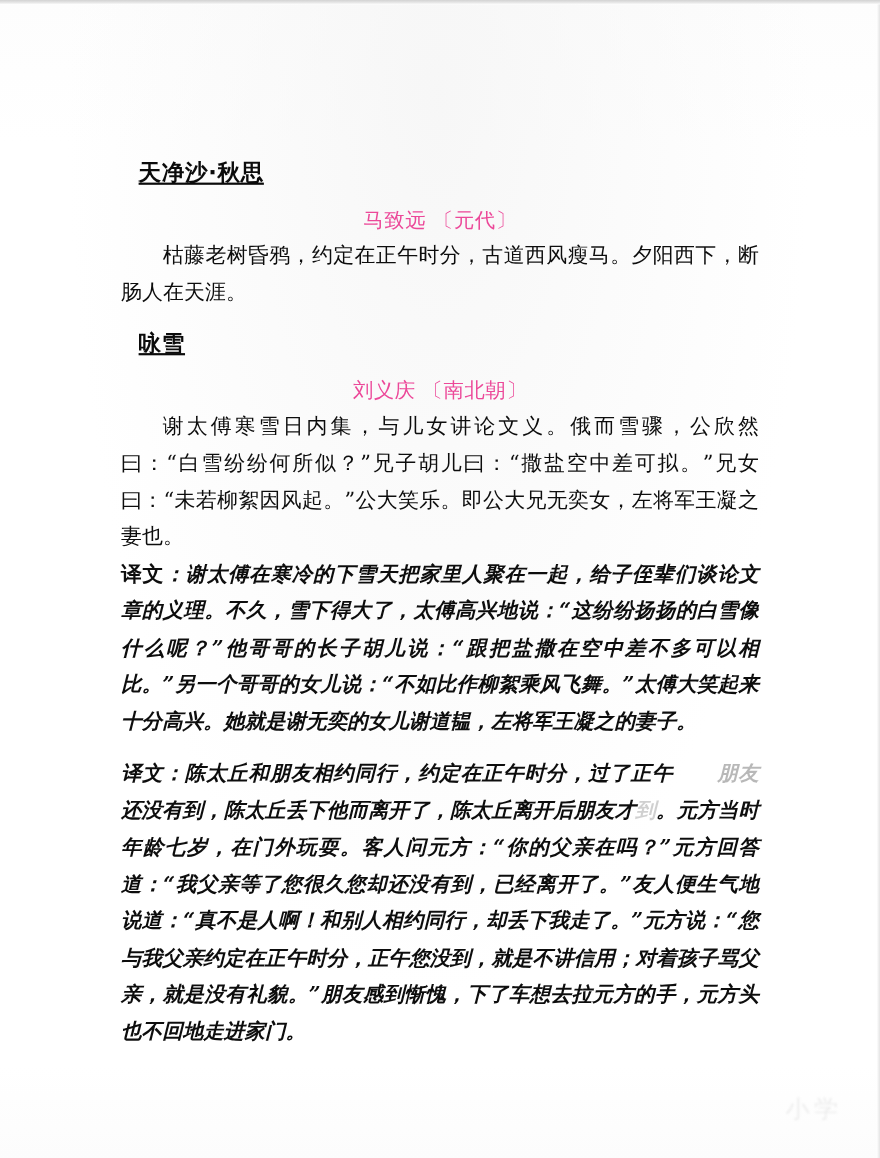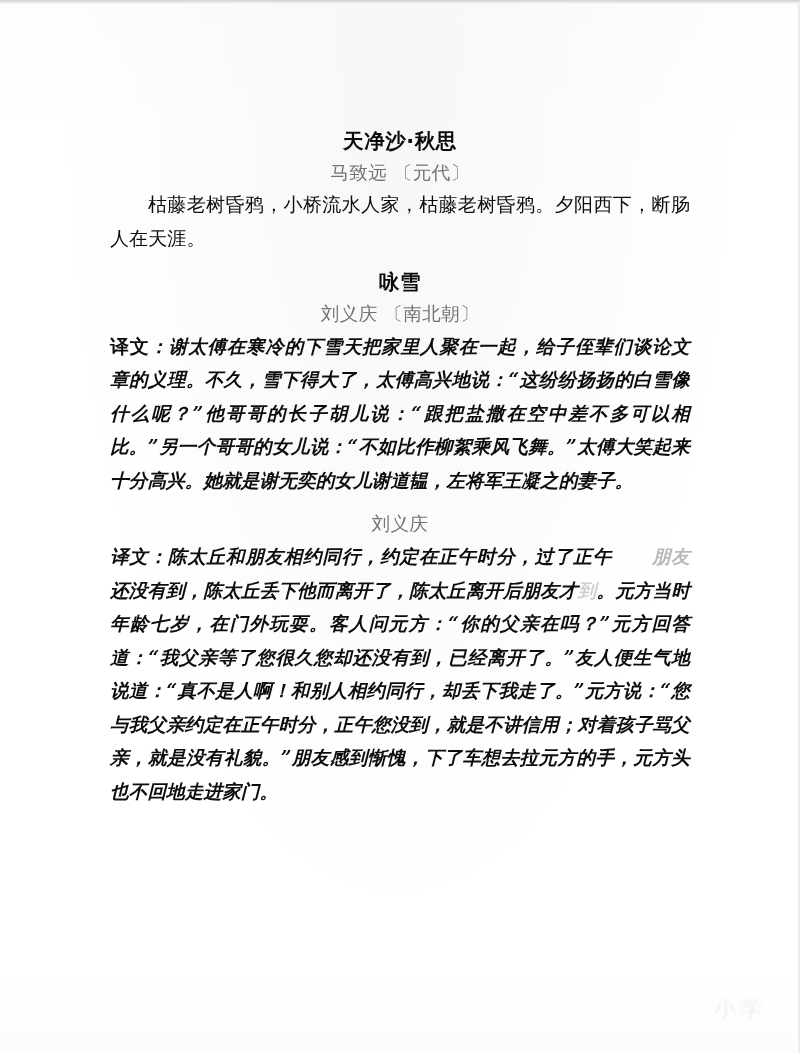--- a/index.html
+++ b/index.html
@@ -52,38 +52,38 @@
     top: 0;
     left: 110px;
     width: 580px;
     padding-top: 128px;
     box-sizing: content-box;
     color: #100f0f;
   }
 
   
   .poem-title {
-    text-align: center;
     font-family: "DejaVu Sans", sans-serif;
     font-weight: bold;
     font-size: 20.5px;
     letter-spacing: 0.6px;
     line-height: 1.35;
-    margin: 0;
+    margin: 16px;
     color: #0b0b0b;
+    text-decoration: underline;
   }
   .poem-author {
     text-align: center;
     font-family: "DejaVu Serif", serif;
     font-weight: normal;
     font-size: 18.5px;
     letter-spacing: 0.5px;
     line-height: 1.45;
     margin: 4px 0 2px 0;
-    color: #737373;
+    color: #ec4899;
   }
 
   
   .classical {
     font-family: "DejaVu Serif", serif;
     font-size: 19px;
     line-height: 33.5px;
     text-align: justify;
     text-justify: inter-character;
     text-indent: 2em;
@@ -159,33 +159,33 @@
 
   <div id="scan-top-edge"></div>
   <div id="scan-right-edge"></div>
   <div id="scan-paper-tint"></div>
 
   <div id="content">
 
     <div class="section">
       <div class="poem-title">天净沙·秋思</div>
       <div class="poem-author">马致远 〔元代〕</div>
-      <p class="classical">枯藤老树昏鸦，小桥流水人家，枯藤老树昏鸦。夕阳西下，断肠人在天涯。</p>
+      <p class="classical">枯藤老树昏鸦，约定在正午时分，古道西风瘦马。夕阳西下，断肠人在天涯。</p>
     </div>
 
     <div class="section gap-title">
       <div class="poem-title">咏雪</div>
       <div class="poem-author">刘义庆 〔南北朝〕</div>
+      <p class="classical">谢太傅寒雪日内集，与儿女讲论文义。俄而雪骤，公欣然曰：“白雪纷纷何所似？”兄子胡儿曰：“撒盐空中差可拟。”兄女曰：“未若柳絮因风起。”公大笑乐。即公大兄无奕女，左将军王凝之妻也。</p>
       <p class="translation">
         <span class="label-hei">译文</span><span class="label-kai">：</span><span>谢太傅在寒冷的下雪天把家里人聚在一起，给子侄辈们谈论文章的义理。不久，雪下得大了，太傅高兴地说：“这纷纷扬扬的白雪像什么呢？”他哥哥的长子胡儿说：“跟把盐撒在空中差不多可以相比。”另一个哥哥的女儿说：“不如比作柳絮乘风飞舞。”太傅大笑起来十分高兴。她就是谢无奕的女儿谢道韫，左将军王凝之的妻子。</span>
       </p>
     </div>
 
     <div class="section gap-title">
-      <div class="poem-author">刘义庆</div>
       <p class="translation">
         <span class="label-kai">译文：</span><span>陈太丘和朋友相约同行，约定在正午时分，过了正午</span><span class="faded">朋友</span><span>还没有到，陈太丘丢下他而离开了，陈太丘离开后朋友才</span><span class="faded-strong">到</span><span>。元方当时年龄七岁，在门外玩耍。客人问元方：“你的父亲在吗？”元方回答道：“我父亲等了您很久您却还没有到，已经离开了。”友人便生气地说道：“真不是人啊！和别人相约同行，却丢下我走了。”元方说：“您与我父亲约定在正午时分，正午您没到，就是不讲信用；对着孩子骂父亲，就是没有礼貌。”朋友感到惭愧，下了车想去拉元方的手，元方头也不回地走进家门。</span>
       </p>
     </div>
 
   </div>
 
   <div id="watermark">小学</div>
 
 </div>

